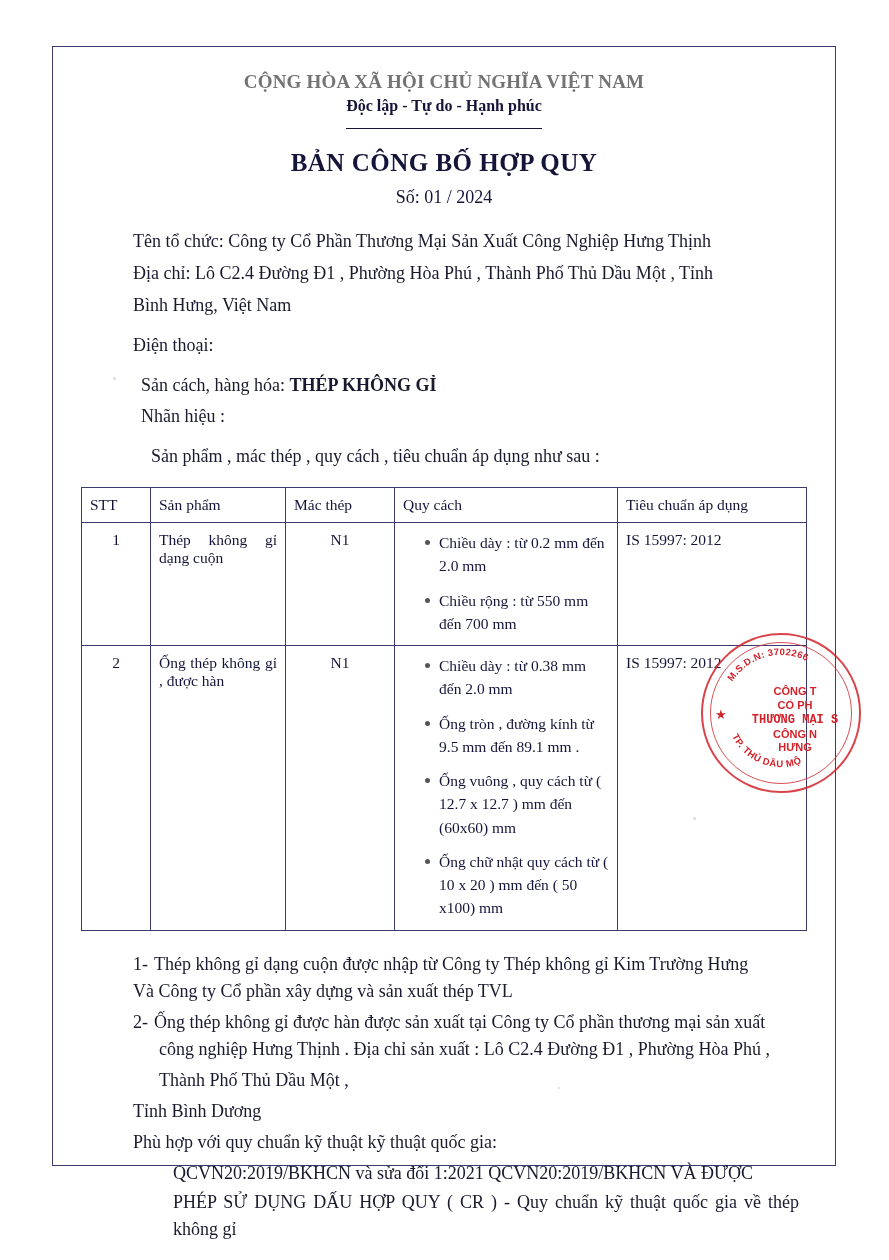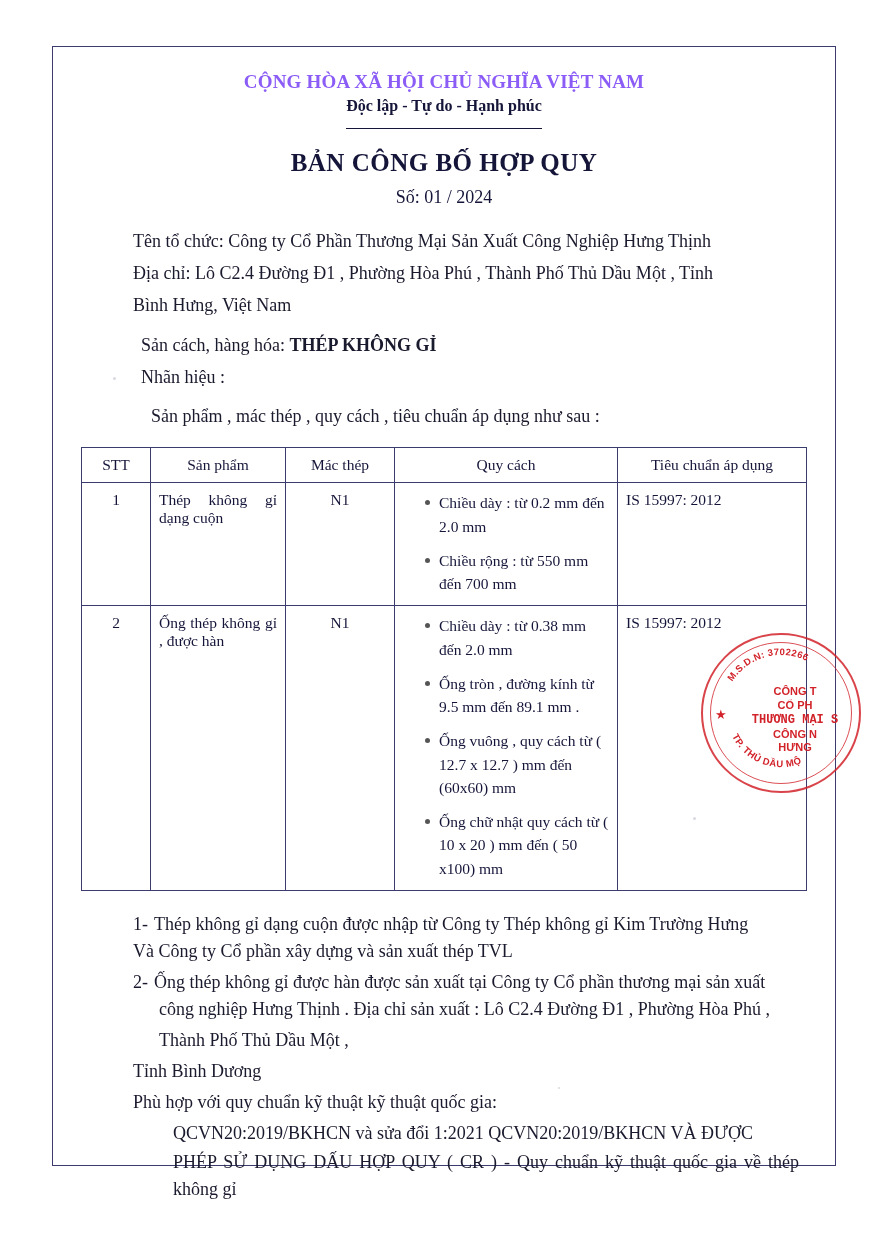--- a/index.html
+++ b/index.html
@@ -30,21 +30,21 @@
     box-sizing: border-box;
     height: 100%;
     position: relative;
   }
   .center { text-align: center; }
   .nation {
     font-weight: bold;
     font-size: 19px;
     letter-spacing: 0.2px;
     margin-top: 6px;
-    color: #8b5cf6;
+    color: #737373;
   }
   .motto {
     font-weight: bold;
     font-size: 16px;
     margin-top: 4px;
     color: #15153a;
   }
   .motto span {
     border-bottom: 1.5px solid #15153a;
     padding-bottom: 14px;
@@ -79,21 +79,21 @@
     font-size: 15.5px;
   }
   table.spec th, table.spec td {
     border: 1px solid #3b3b6d;
     vertical-align: top;
     padding: 8px 8px;
     color: #15153a;
   }
   table.spec th {
     font-weight: normal;
-    text-align: center;
+    text-align: left;
     font-size: 15.5px;
   }
   .col-stt { width: 52px; text-align: center; }
   .col-sp { width: 118px; }
   .col-mac { width: 92px; text-align: center; }
   .col-qc { width: auto; }
   .col-tc { width: 172px; }
   td.c { text-align: center; }
   .just { text-align: justify; text-align-last: left; }
   ul.bullets {
@@ -202,20 +202,21 @@
     <div class="center nation">CỘNG HÒA XÃ HỘI CHỦ NGHĨA VIỆT NAM</div>
     <div class="center motto"><span>Độc lập - Tự do - Hạnh phúc</span></div>
 
     <div class="center doc-title">BẢN CÔNG BỐ HỢP QUY</div>
     <div class="center doc-number">Số: 01 / 2024</div>
 
     <div class="info">
       <p><span>Tên tổ chức: </span><span>Công ty Cổ Phần Thương Mại Sản Xuất Công Nghiệp Hưng Thịnh</span></p>
       <p><span>Địa chỉ: </span><span>Lô C2.4 Đường Đ1 , Phường Hòa Phú , Thành Phố Thủ Dầu Một , Tỉnh</span></p>
       <p>Bình Hưng, Việt Nam</p>
+      <p class="gap">Điện thoại:</p>
       <p class="gap indent2"><span>Sản cách, hàng hóa: </span><span class="bold">THÉP KHÔNG GỈ</span></p>
       <p class="indent2">Nhãn hiệu :</p>
       <p class="gap" style="padding-left:18px">Sản phẩm , mác thép , quy cách , tiêu chuẩn áp dụng như sau :</p>
     </div>
 
     <table class="spec">
       <thead>
         <tr>
           <th class="col-stt">STT</th>
           <th class="col-sp">Sản phẩm</th>

